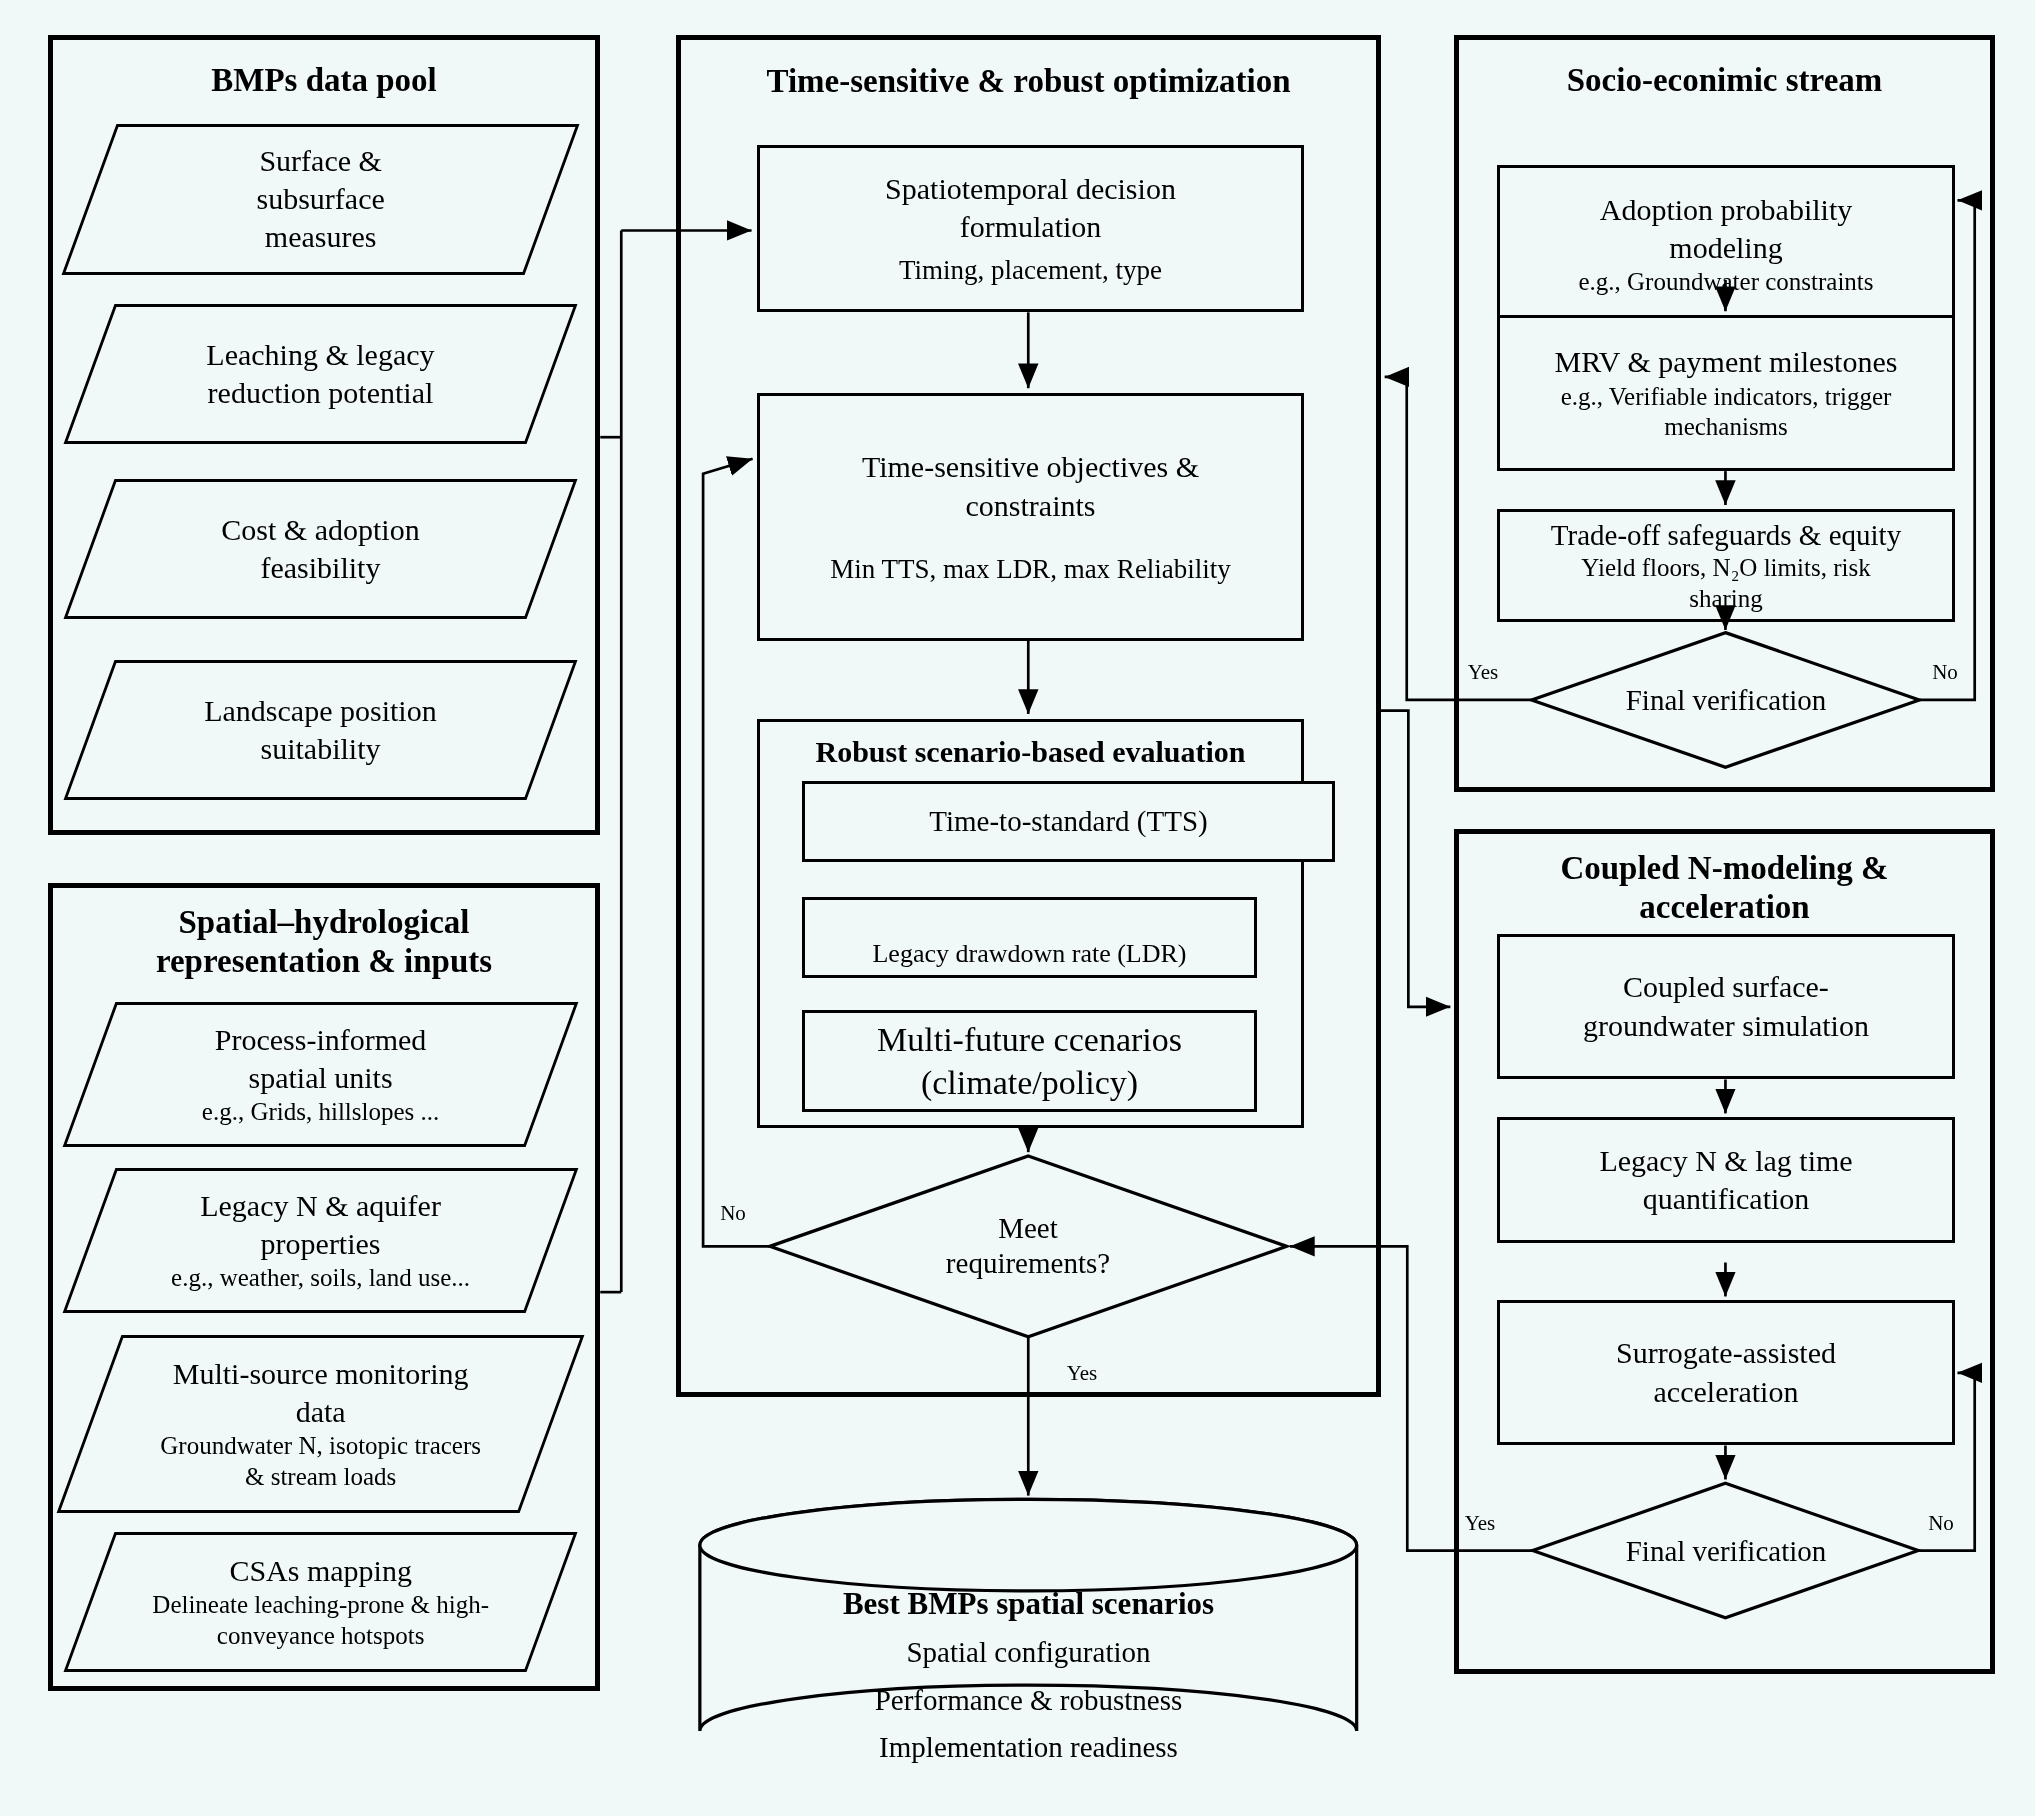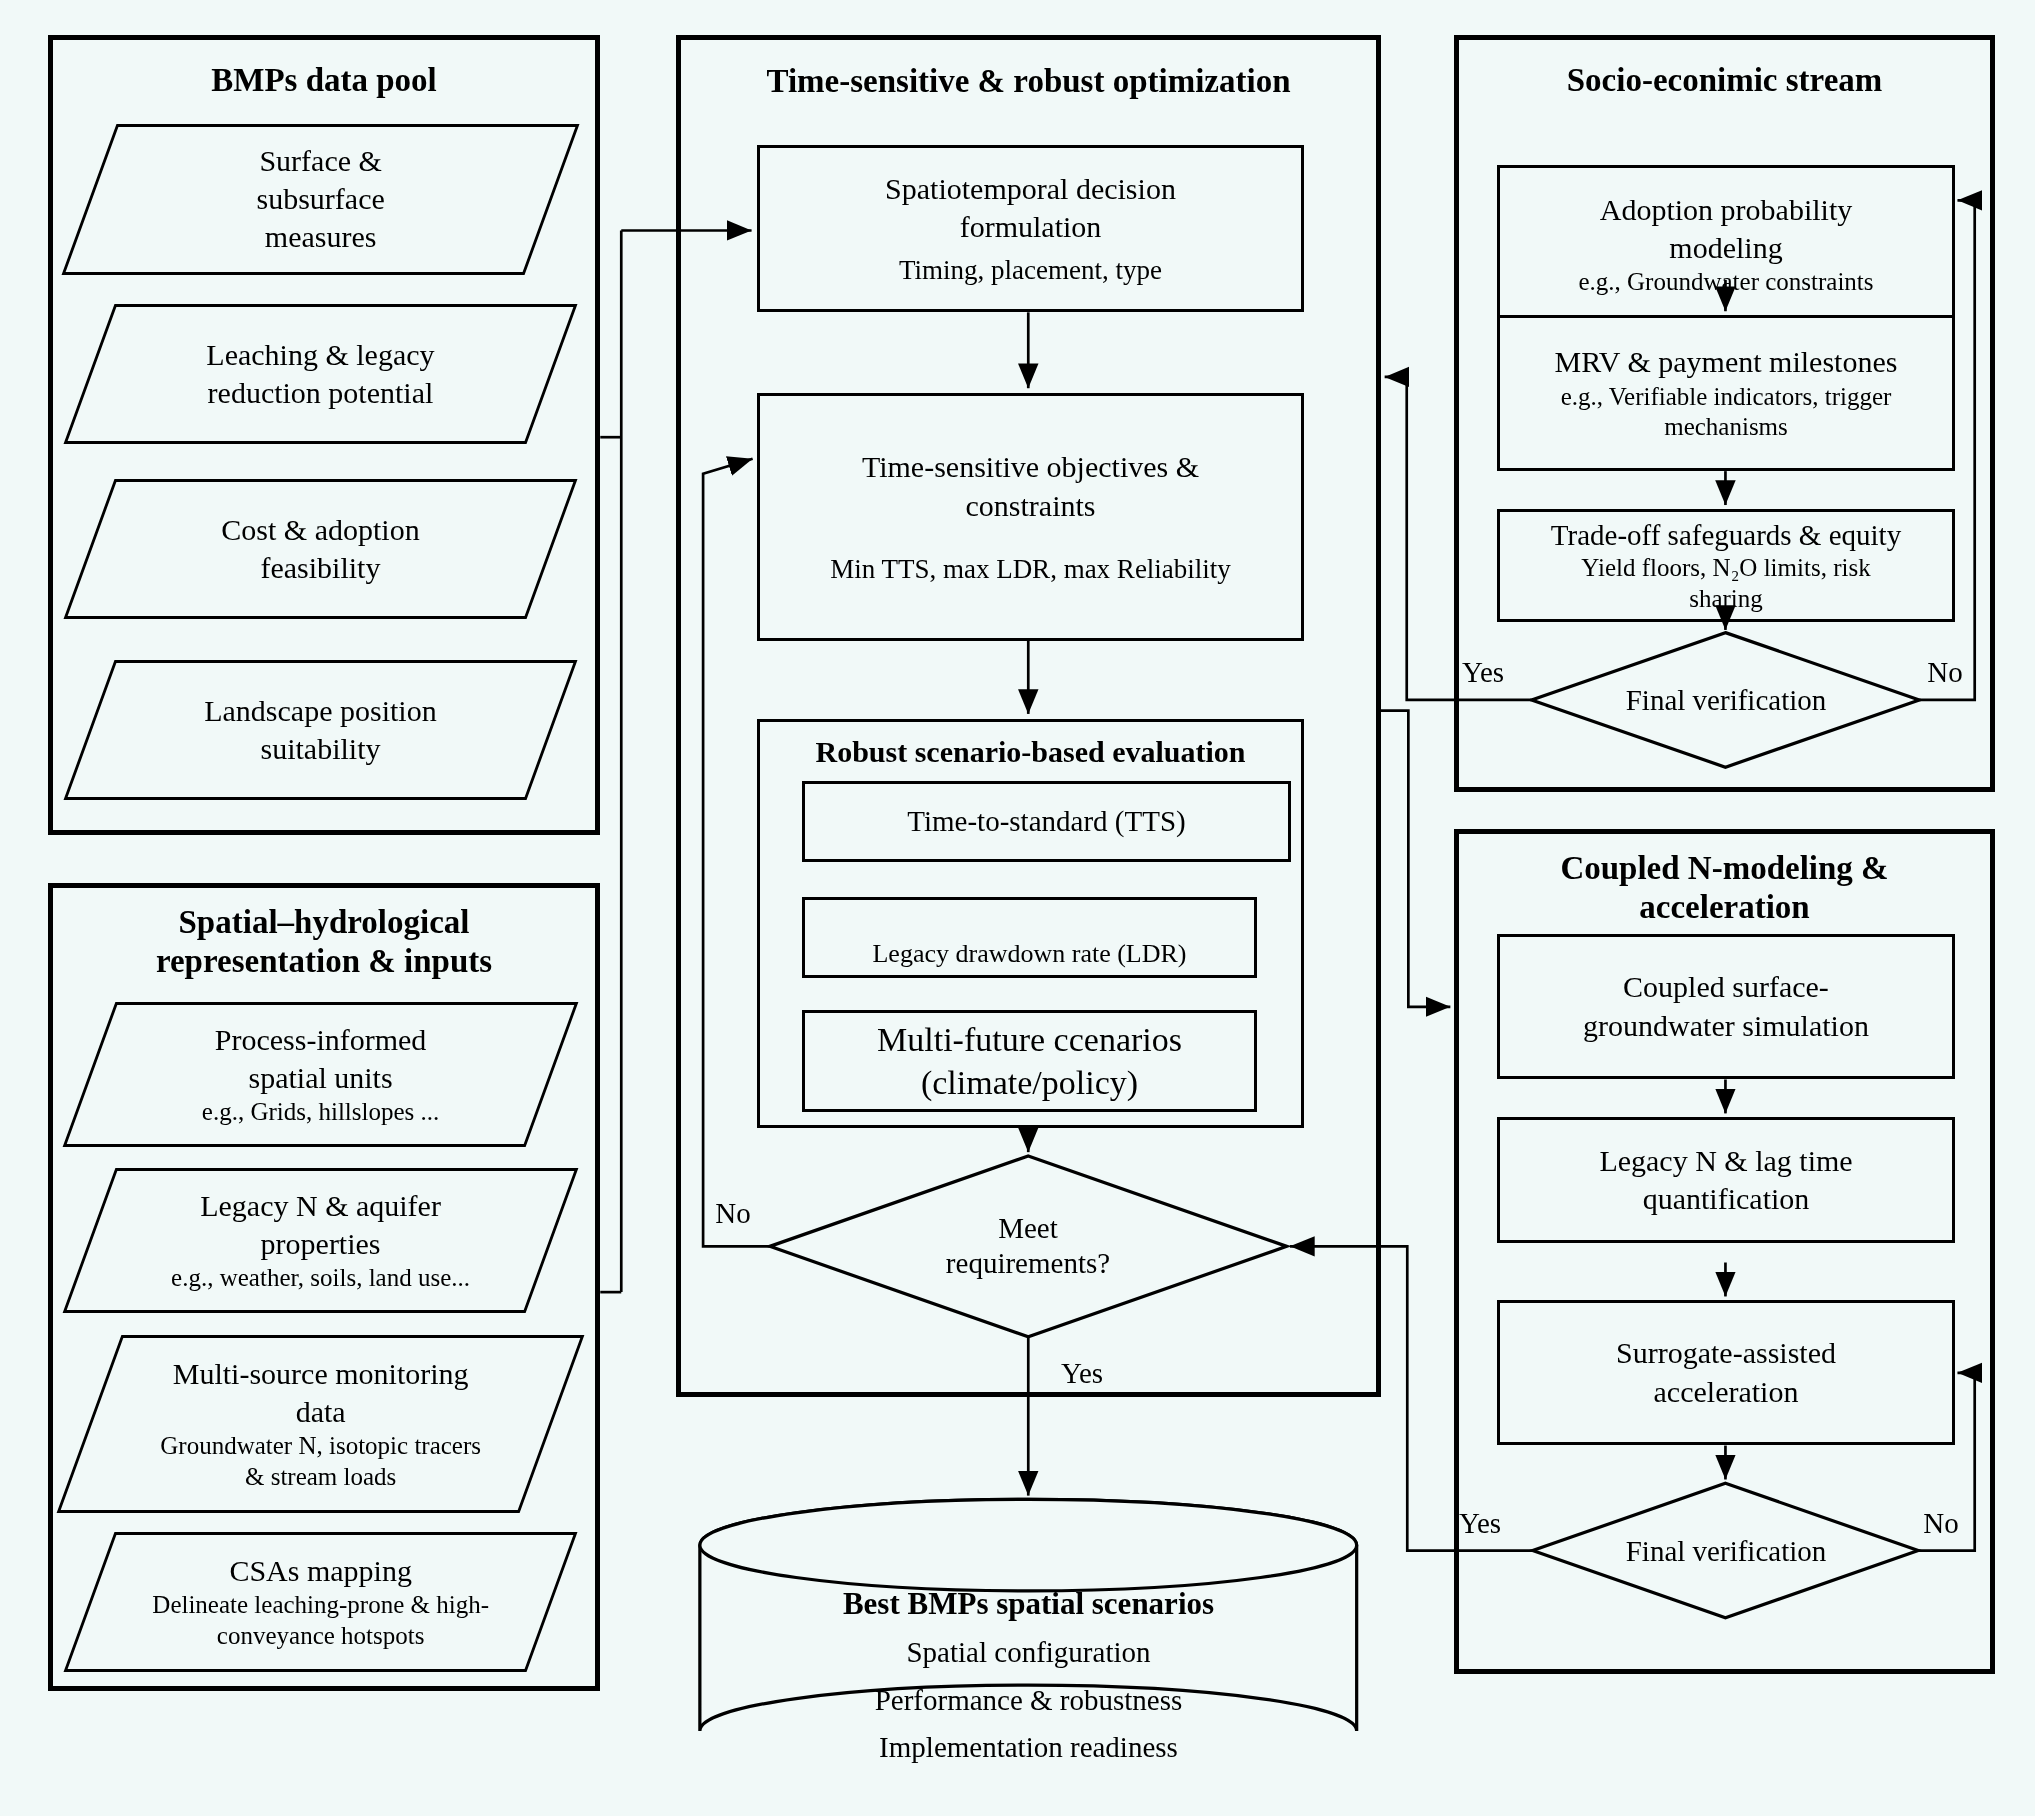--- a/index.html
+++ b/index.html
@@ -13,21 +13,21 @@
   .panel{position:absolute;border:5.4px solid #000;z-index:1;}
   .panel-title{position:absolute;left:0;right:0;text-align:center;font-weight:700;font-size:33px;line-height:1.18;white-space:pre-line;}
   .node{position:absolute;border:3.2px solid #000;display:flex;flex-direction:column;align-items:center;justify-content:center;text-align:center;z-index:1;background:#f1f9f8;}
   .para{position:absolute;border:3.2px solid #000;transform:skewX(-20deg);display:flex;align-items:center;justify-content:center;z-index:1;background:#f1f9f8;}
   .para-in{transform:skewX(20deg);width:100%;text-align:center;}
   .t-main{font-size:30px;line-height:1.27;white-space:pre-line;}
   .t-sub{font-size:25px;line-height:1.22;white-space:pre-line;}
   .t-boldtitle{font-weight:700;font-size:30px;line-height:1.2;white-space:pre-line;}
   .overlay{position:absolute;z-index:3;text-align:center;transform:translate(-50%,-50%);white-space:pre-line;}
   .dia-label{font-size:29px;line-height:1.2;}
-  .yn{font-size:29px;}
+  .yn{font-size:21px;}
   svg.wires{position:absolute;left:0;top:0;z-index:2;pointer-events:none;}
   .cyl-text{position:absolute;left:727px;top:1586px;width:603px;height:178px;z-index:3;
     display:flex;flex-direction:column;justify-content:space-between;align-items:center;text-align:left;}
   .cyl-title{font-weight:700;font-size:31px;}
   .cyl-line{font-size:29px;}
 </style>
 </head>
 <body>
 
 <div class="panel" style="left:48px;top:35px;width:552px;height:800px;">
@@ -102,21 +102,21 @@
   <div class="t-sub" style="font-size:27px;margin-top:7.5px;">Timing, placement, type</div>
 </div>
 <div class="node" style="left:757px;top:393px;width:547px;height:248px;">
   <div class="t-main">Time-sensitive objectives &amp;
 constraints</div>
   <div class="t-sub" style="font-size:27px;margin-top:28px;">Min TTS, max LDR, max Reliability</div>
 </div>
 <div class="node" style="left:757px;top:719px;width:547px;height:409px;justify-content:flex-start;padding-top:12px;">
   <div class="t-boldtitle">Robust scenario-based evaluation</div>
 </div>
-<div class="node" style="left:802px;top:781px;width:489px;height:81px;">
+<div class="node" style="left:802px;top:781px;width:533px;height:81px;">
   <div class="t-main" style="font-size:29px;">Time-to-standard (TTS)</div>
 </div>
 <div class="node" style="left:802px;top:897px;width:455px;height:81px;">
   <div class="t-main" style="font-size:26px;margin-top:32px;">Legacy drawdown rate (LDR)</div>
 </div>
 <div class="node" style="left:802px;top:1010px;width:455px;height:102px;">
   <div class="t-main" style="font-size:34px;">Multi-future ccenarios
 (climate/policy)</div>
 </div>
 

